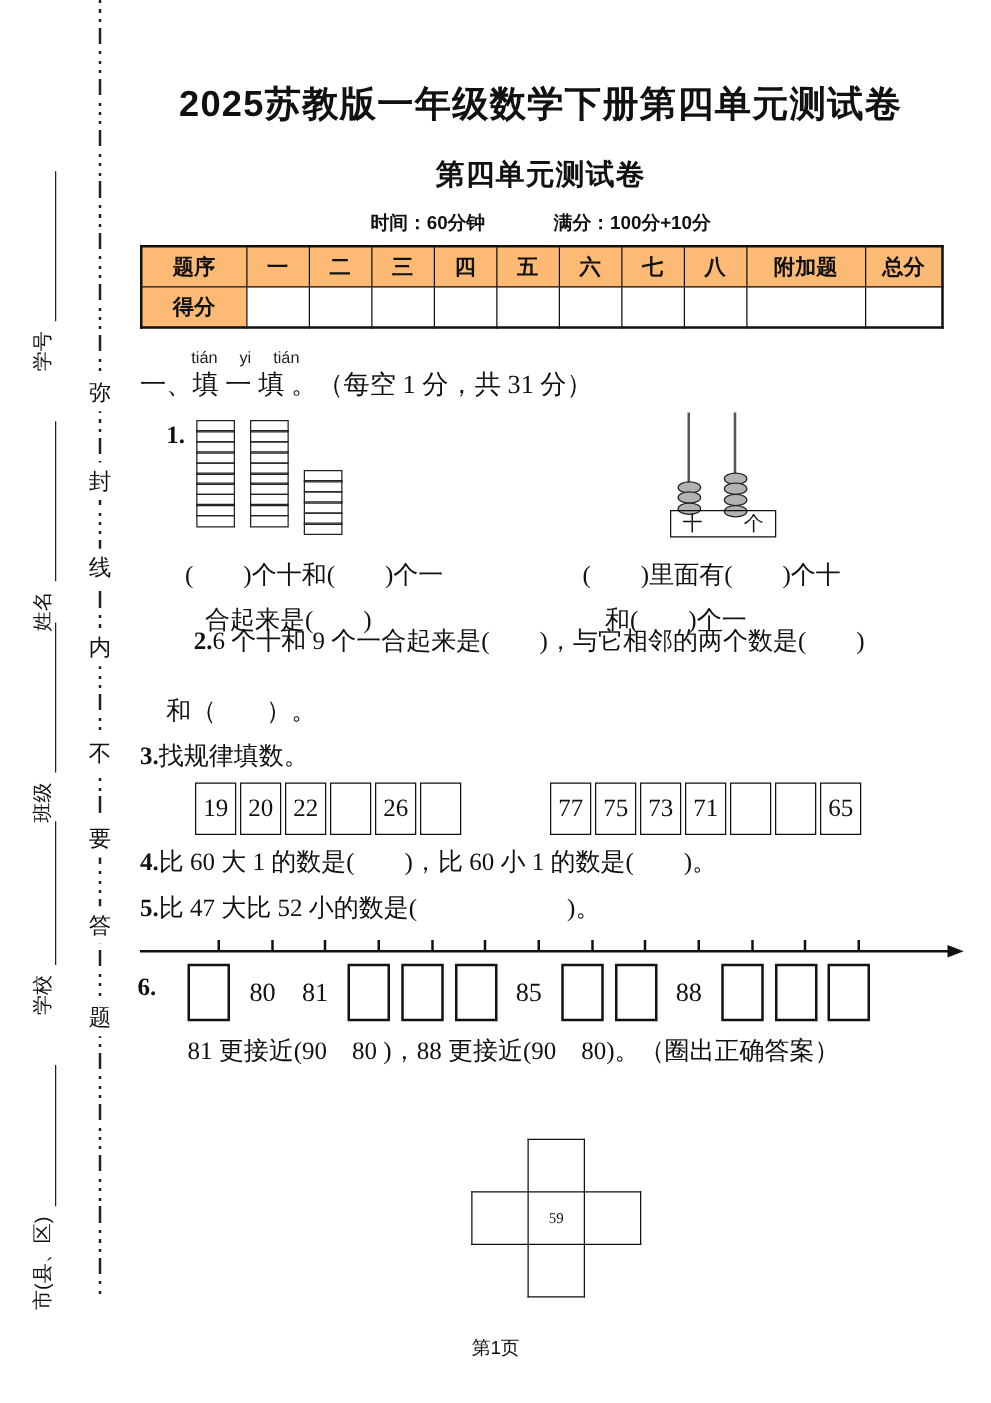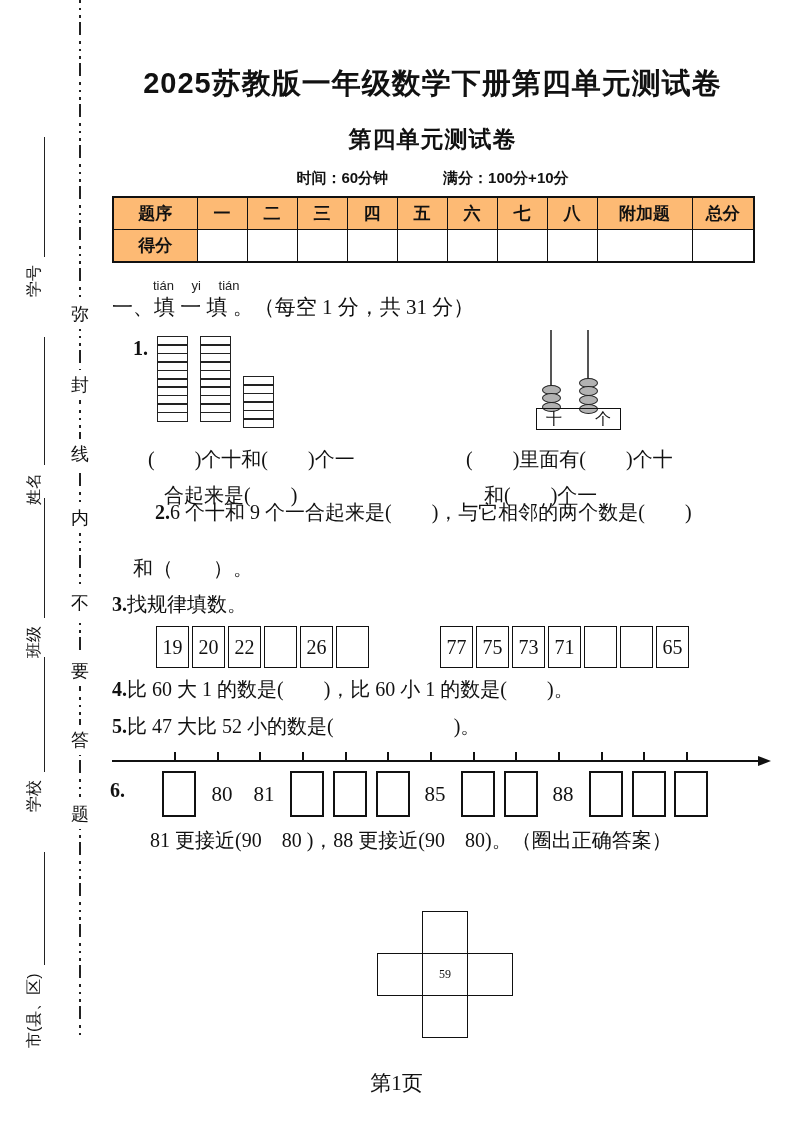--- a/index.html
+++ b/index.html
@@ -79,31 +79,31 @@
 
   
   .numberline{position:absolute;left:112px;top:752px;width:662px;height:12px;}
   .nl-line{position:absolute;left:0;top:8px;width:648px;border-top:2px solid #111;}
   .nl-ticks{position:absolute;left:62px;top:0;width:514px;height:8px;display:flex;justify-content:space-between;}
   .tick{width:2px;height:8px;background:#111;}
   .nl-arrow{position:absolute;left:646px;top:3.5px;width:0;height:0;
     border-left:13px solid #111;border-top:5.5px solid transparent;border-bottom:5.5px solid transparent;}
 
   
-  .q6items{position:absolute;left:116px;top:771px;width:650px;height:46px;}
+  .q6items{position:absolute;left:104px;top:771px;width:650px;height:46px;}
   .q6box{position:absolute;top:0;width:34px;height:46px;border:2px solid #111;box-sizing:border-box;}
   .q6lab{position:absolute;top:0;width:44px;line-height:46px;text-align:center;font-size:21px;}
 
   
   .cross{position:absolute;left:377px;top:911px;border-collapse:collapse;}
   .cross td{width:44px;height:41px;padding:0;text-align:center;font-size:12px;}
   .cross td.v{border:1.7px solid #111;}
 
-  .footer{position:absolute;top:1069px;left:0;width:793px;text-align:center;font-size:21px;
-    font-family:Liberation Serif, serif;}
+  .footer{position:absolute;top:1069px;left:0;width:793px;text-align:center;font-size:15px;
+    font-family:Liberation Sans, sans-serif;}
 </style>
 </head>
 <body>
 
 <div id="page">
 
   <div class="side-field f1">
     <span>学号</span>
     <span class="blank"></span>
   </div>

